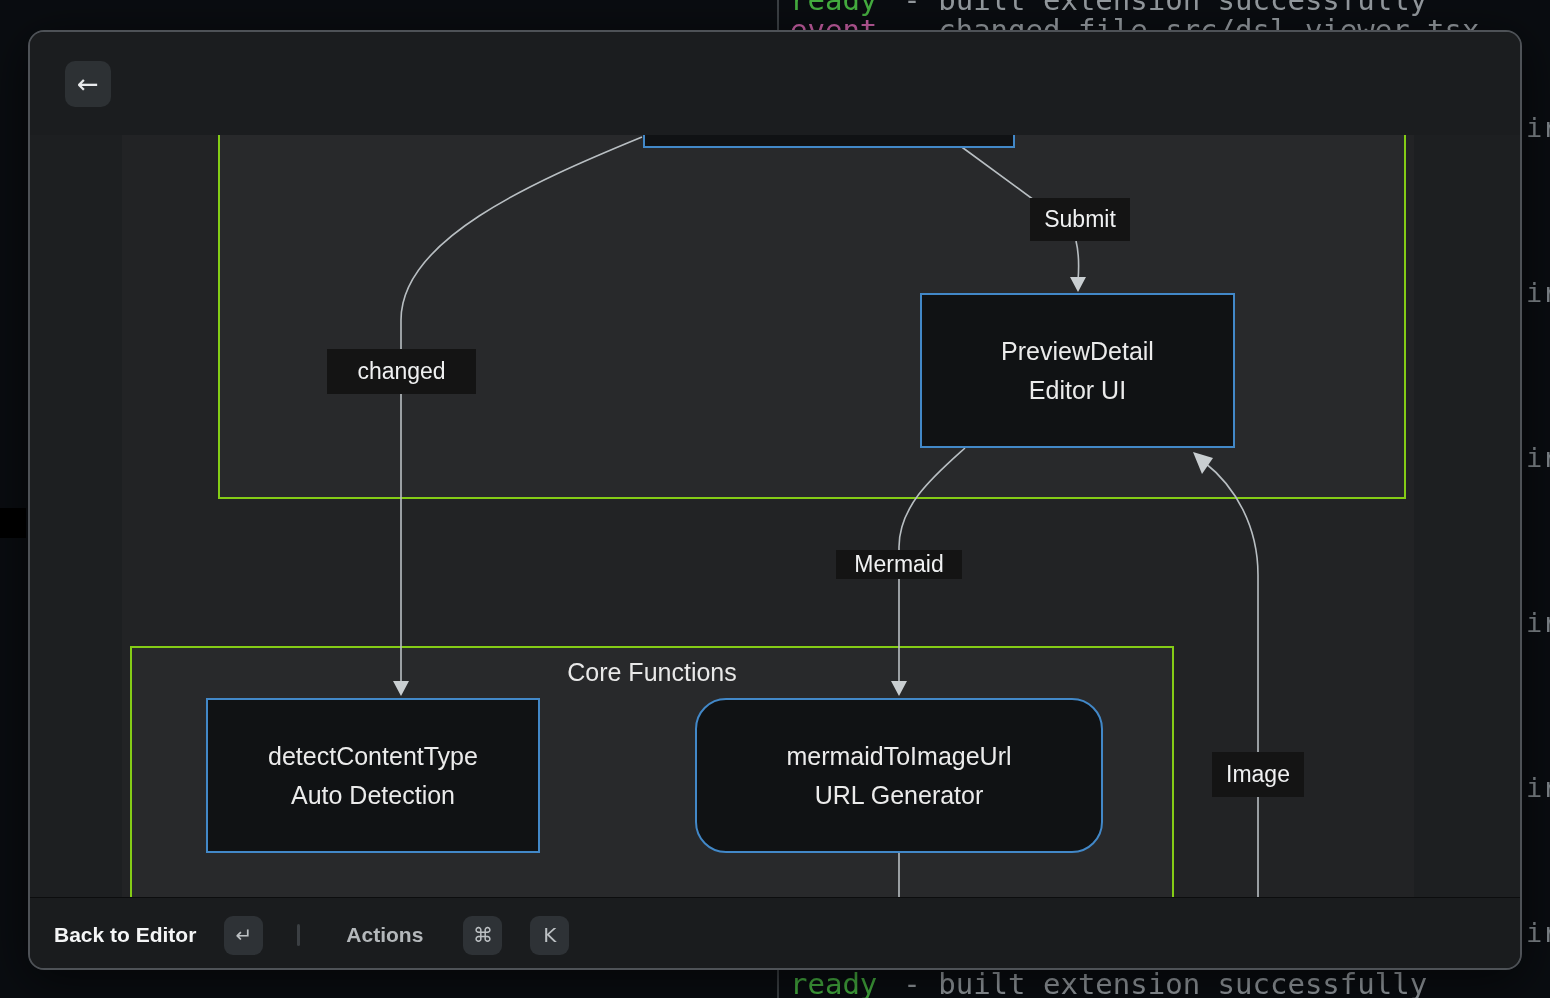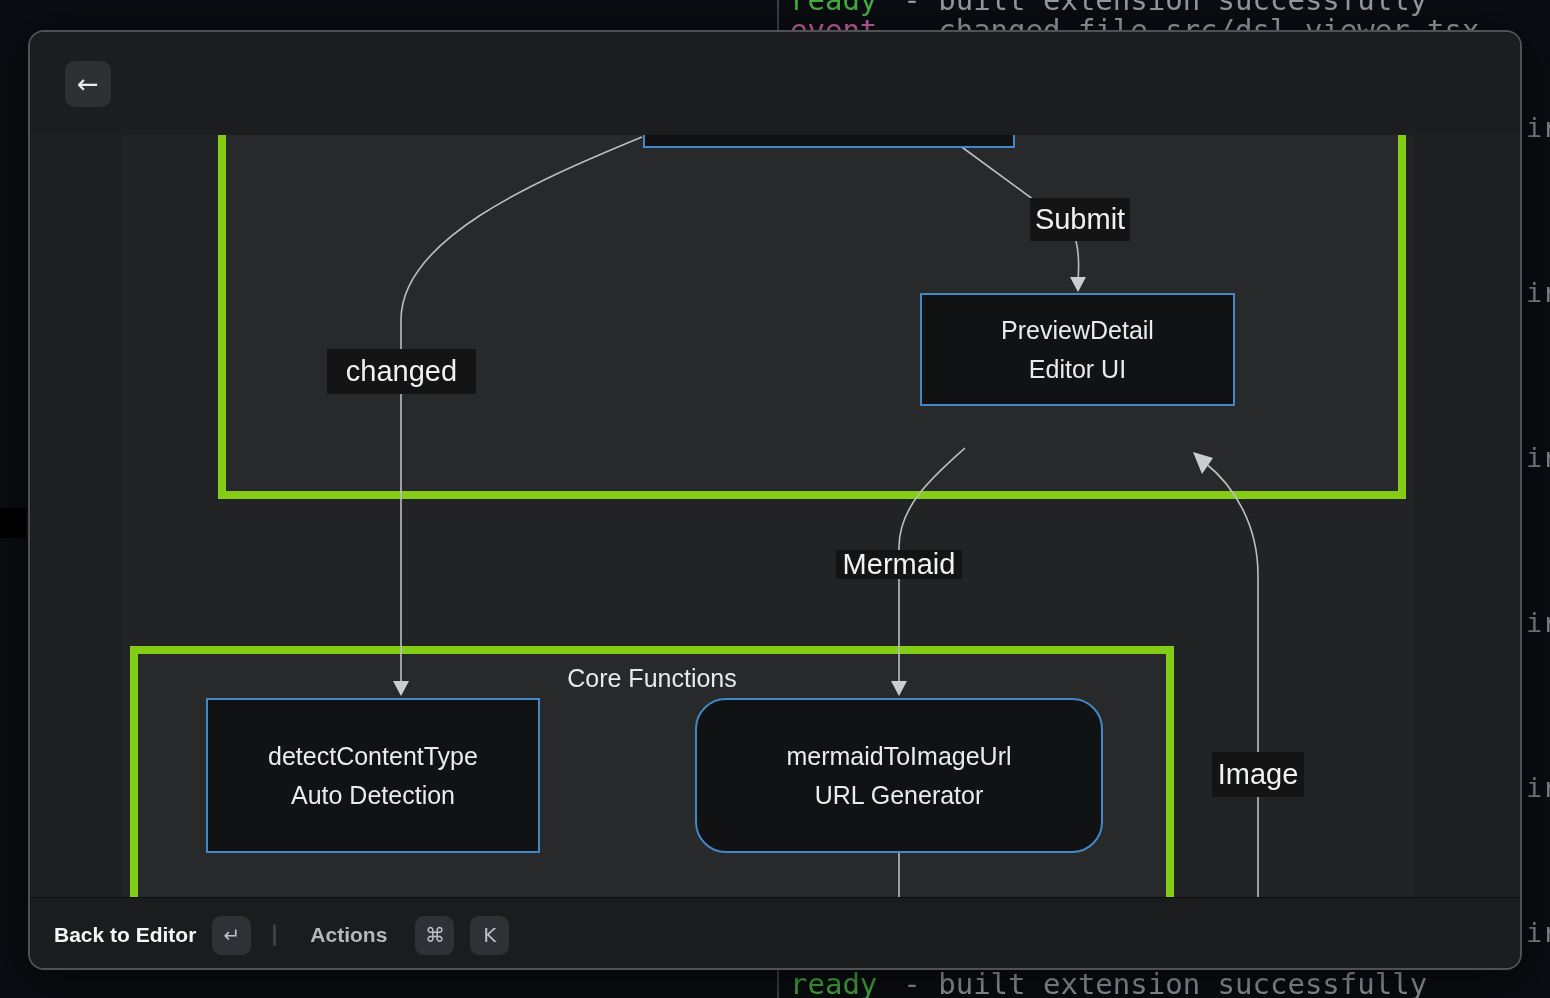--- a/index.html
+++ b/index.html
@@ -40,41 +40,41 @@
     color:#e9ebed; font-size:26px; cursor:pointer;
     font-family:"DejaVu Sans","Liberation Sans",sans-serif;
   }
 
   
   .diagram {
     position:absolute; left:0; top:103px; width:1490px; height:762px;
     background:#1d1f21; overflow:hidden;
   }
   .canvas-bg { position:absolute; left:92px; top:0; width:1292px; height:762px; background:#222325; }
-  .subgraph { position:absolute; background:#28292b; border:8px solid #84cc16; }
+  .subgraph { position:absolute; background:#28292b; border:2px solid #84cc16; }
   .sg-top { left:188px; top:-14px; width:1188px; height:378px; }
   .sg-core { left:100px; top:511px; width:1044px; height:300px; }
   .sg-label {
     position:absolute; left:0; top:10px; width:100%; text-align:center;
     font-size:25px; color:#e8e8e8;
   }
   .edges { position:absolute; left:0; top:0; width:1490px; height:762px; }
   .edges path { fill:none; stroke:#b8bec2; stroke-width:1.6px; }
   .edges polygon { fill:#c9ced1; }
   .node {
     position:absolute; background:#101214; border:2px solid #4288c8;
     display:flex; flex-direction:column; align-items:center; justify-content:center;
     gap:10px; color:#ebebeb; font-size:25px; text-align:center;
   }
   .node-cut { left:613px; top:-70px; width:372px; height:83px; }
-  .node-preview { left:890px; top:158px; width:315px; height:113px; }
+  .node-preview { left:890px; top:158px; width:315px; height:155px; }
   .node-detect { left:176px; top:563px; width:334px; height:155px; }
   .node-mermaid { left:665px; top:563px; width:408px; height:155px;border-radius:31px; }
   .edge-label {
-    position:absolute; background:#141414; color:#f0f1f2; font-size:29px;
+    position:absolute; background:#141414; color:#f0f1f2; font-size:23px;
     display:flex; align-items:center; justify-content:center; padding:5px 8px;
   }
   .lbl-submit { left:1000px; top:63px; width:100px; height:43px; }
   .lbl-onchange { left:297px; top:214px; width:149px; height:45px; }
   .lbl-mermaid { left:806px; top:415px; width:126px; height:29px;text-align:center; }
   .lbl-image { left:1182px; top:617px; width:92px; height:45px; }
 
   
   .statusbar {
     position:absolute; left:0; top:865px; width:100%; height:75px;
@@ -90,21 +90,21 @@
     position:absolute; left:10px; top:9px; width:17px; height:17px; background:#fff;
     clip-path:polygon(50% 0, 100% 38%, 81% 100%, 19% 100%, 0 38%);
     transform:rotate(-18deg);
   }
   .app-icon .dash { position:absolute; background:#fff; height:3px; border-radius:2px; transform:rotate(42deg); }
   .app-icon .d1 { width:7px; left:4px; top:25px; }
   .app-icon .d2 { width:6px; left:25px; top:8px; }
   .app-icon .d3 { width:5px; left:22px; top:27px; }
   .app-name { font-size:21px; color:#d4d7d9; letter-spacing:.2px; }
   .drive-icon { margin-left:4px; display:flex; align-items:center; }
-  .sb-right { display:flex; align-items:center; gap:16px; }
+  .sb-right { display:flex; align-items:center; gap:28px; }
   .primary-label { font-size:21px; font-weight:700; color:#f4f5f6; }
   .secondary-label { font-size:21px; font-weight:600; color:#b4b8bb; margin:0 12px; }
   .keycap {
     min-width:39px; height:39px; background:#2e3236; border-radius:9px;
     display:flex; align-items:center; justify-content:center;
     color:#bcc0c3; font-size:20px; padding:0 8px;
     font-family:"DejaVu Sans","Liberation Sans",sans-serif; cursor:pointer;
   }
   .sb-divider { width:3px; height:22px; background:#3b3f43; border-radius:2px; margin:0 6px; }
 </style>

